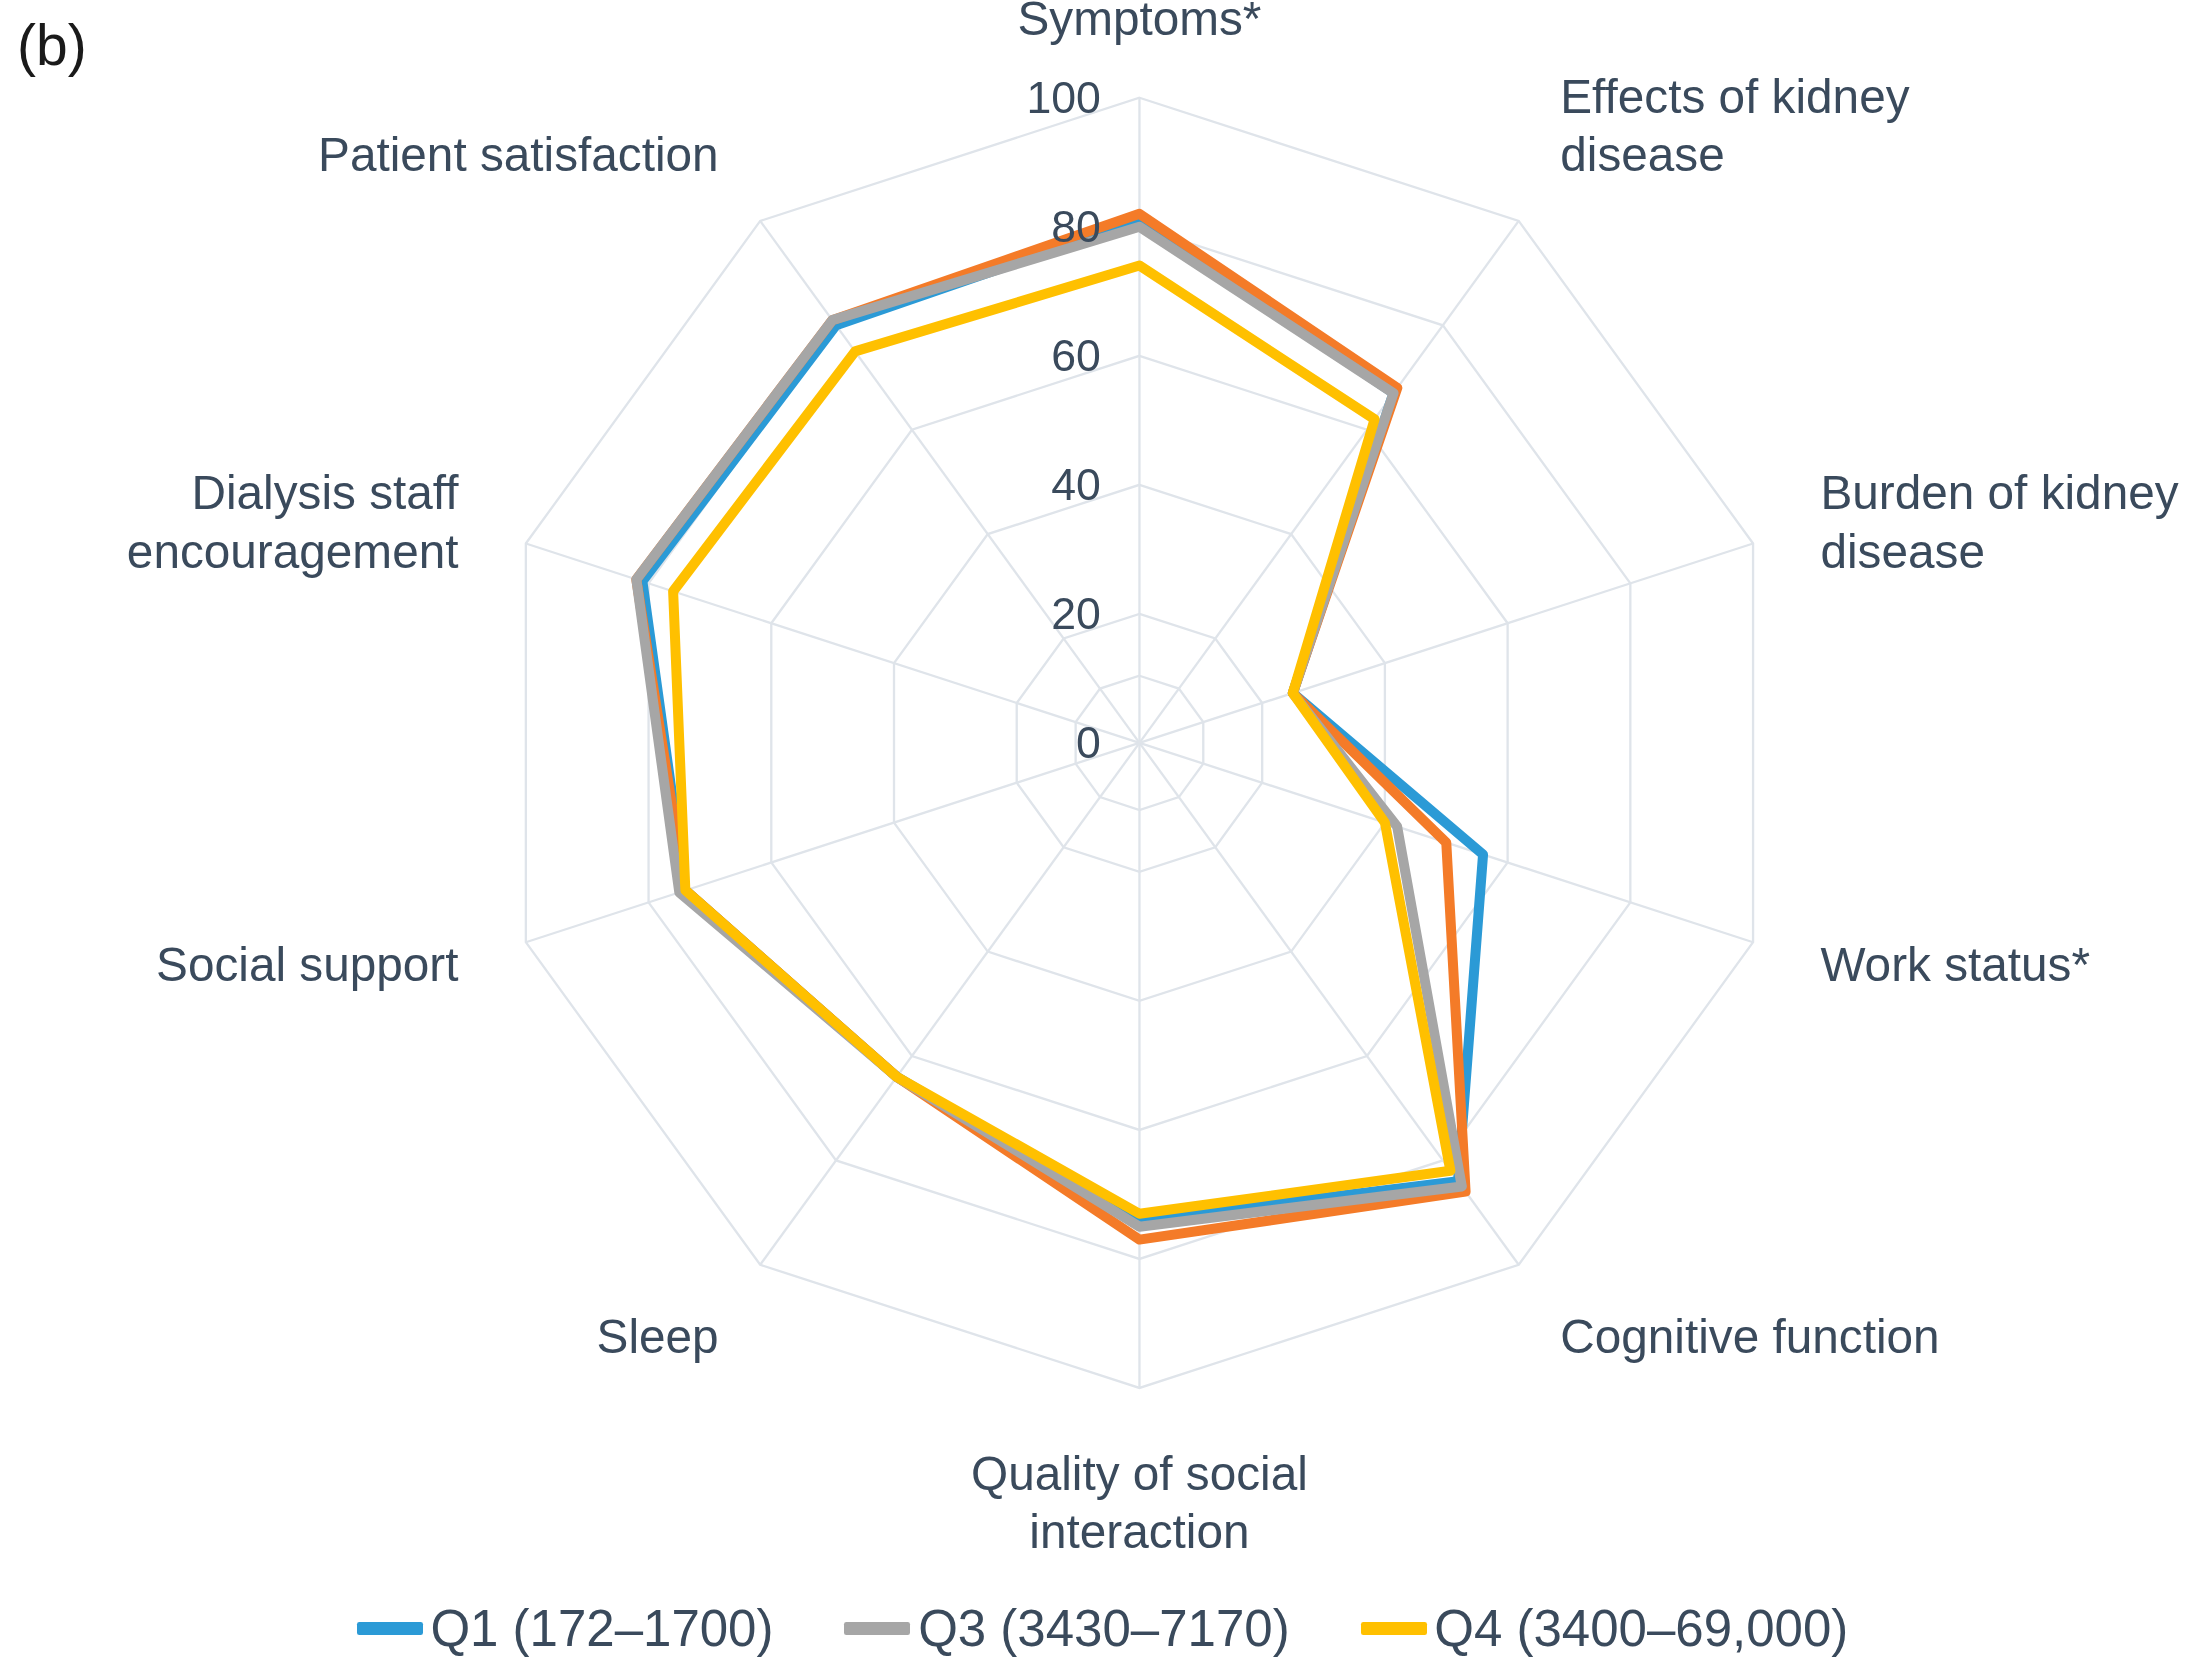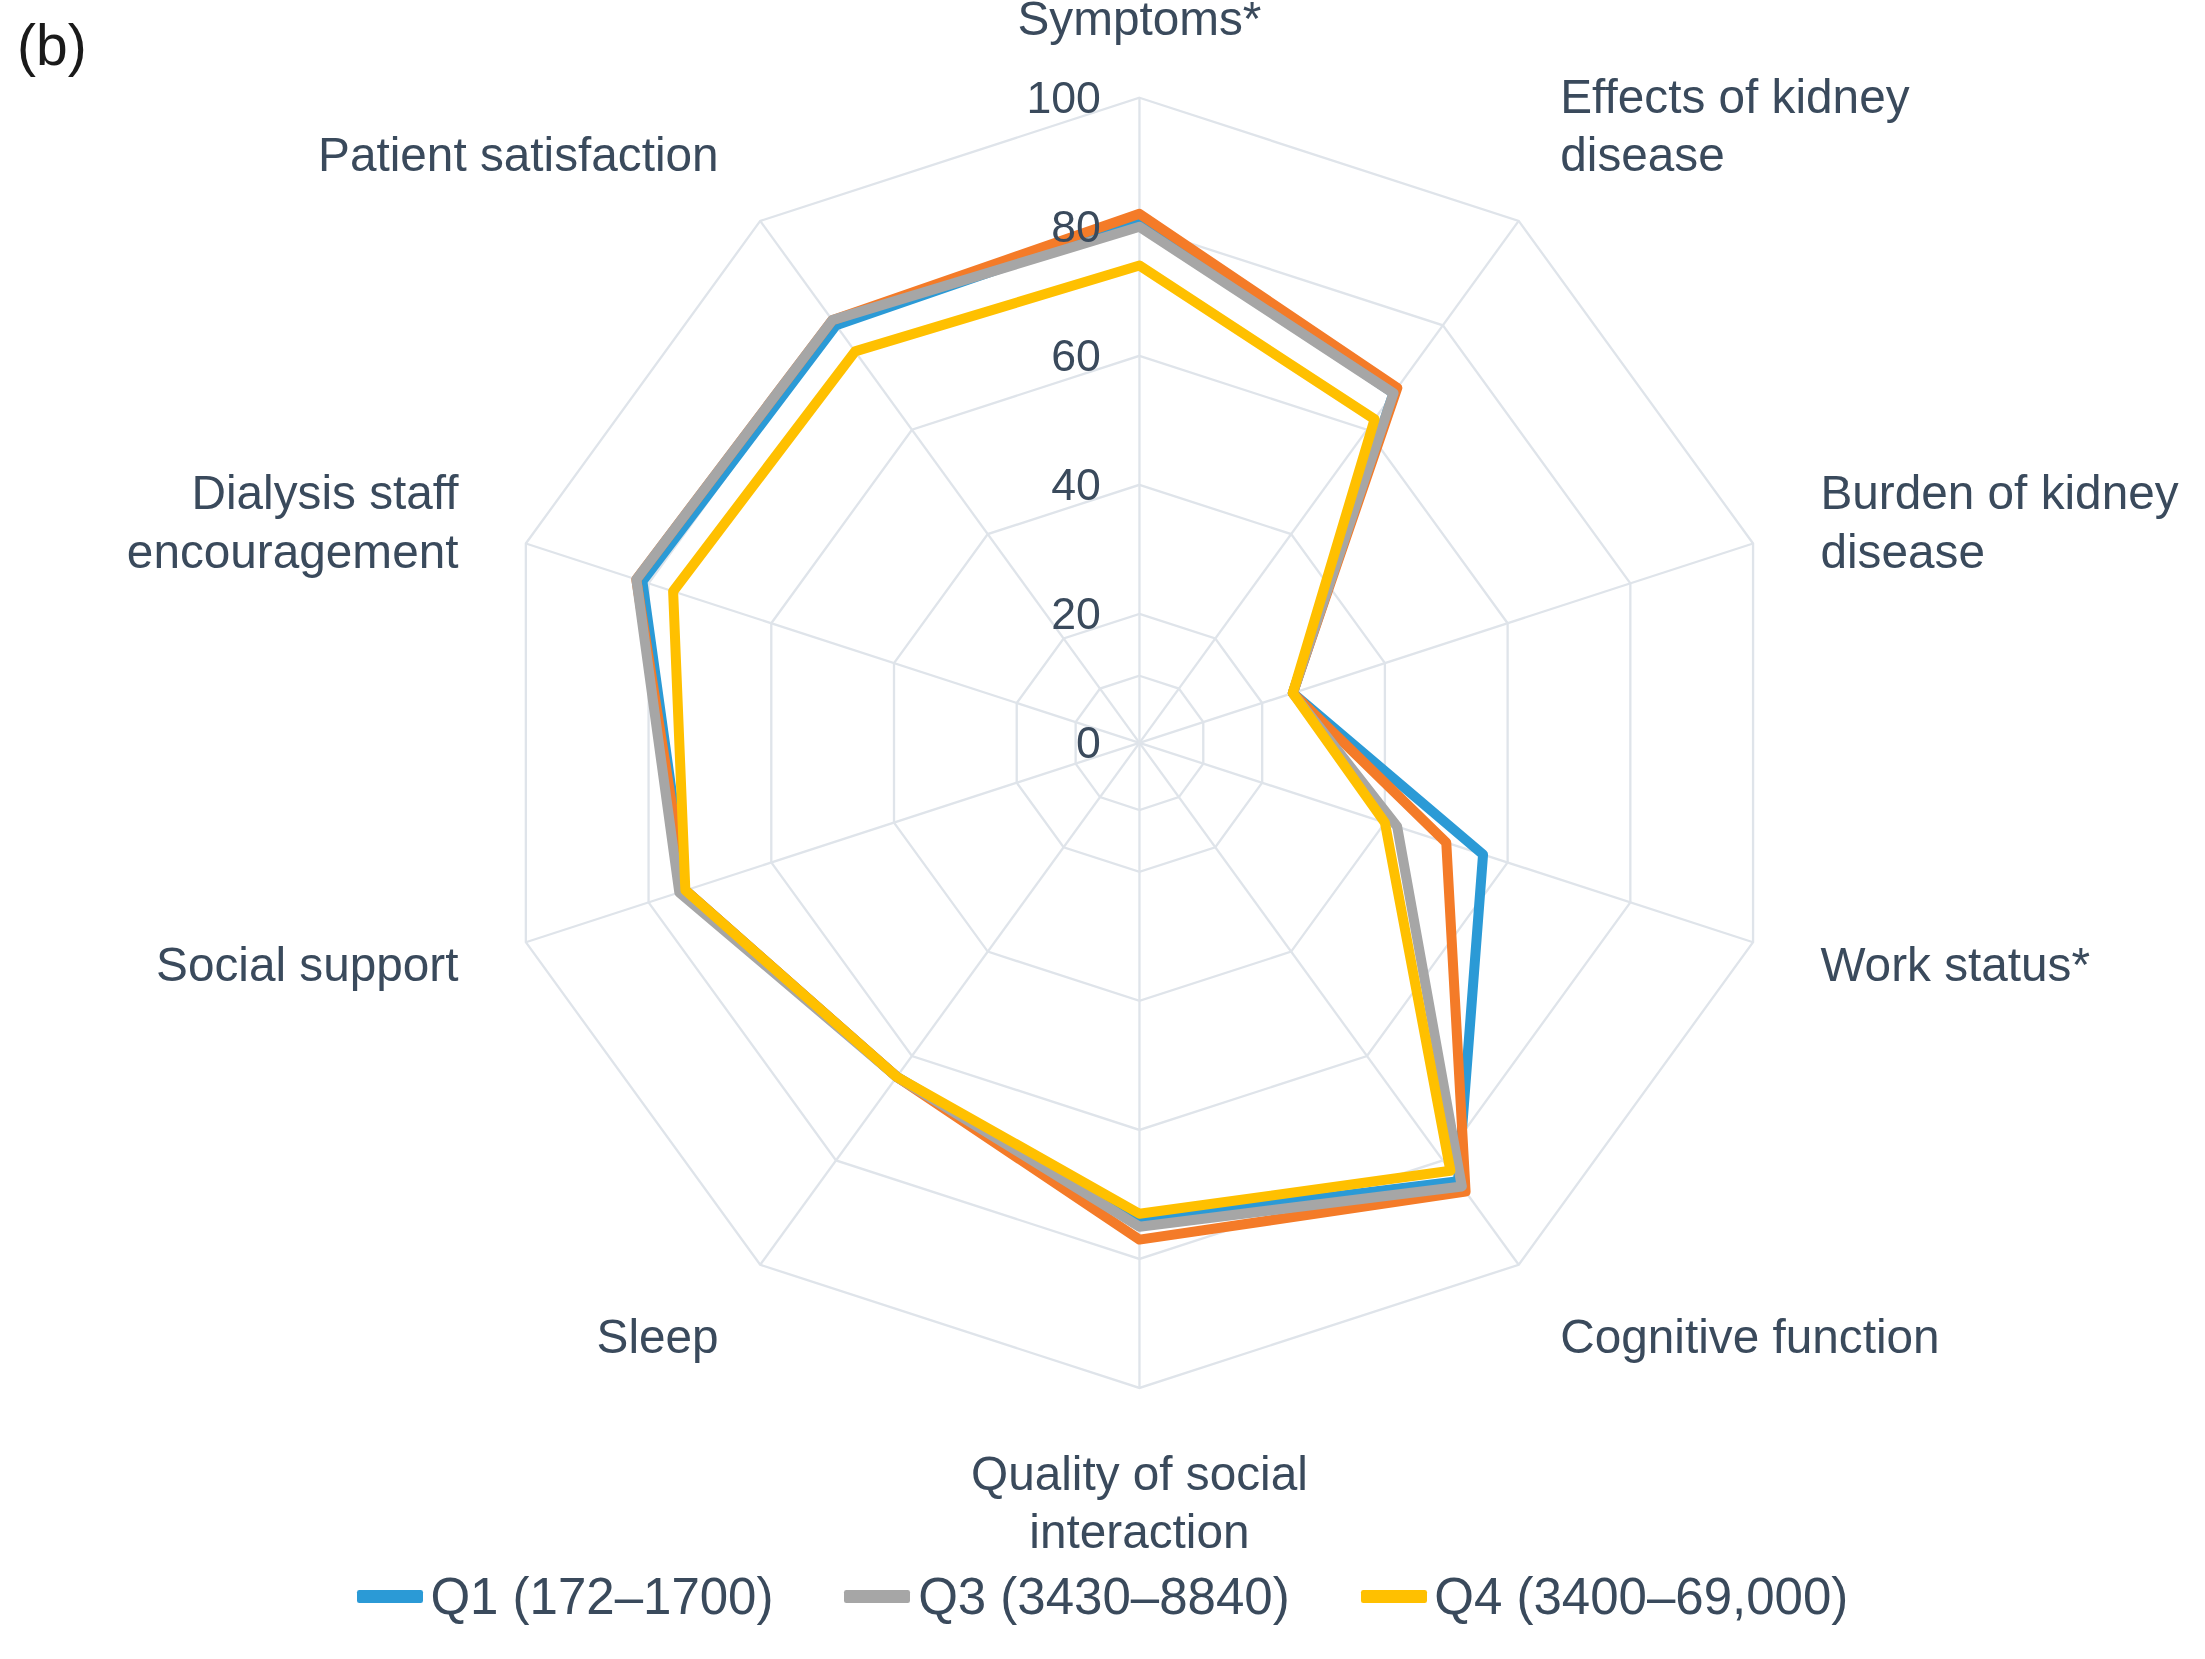--- a/index.html
+++ b/index.html
@@ -66,21 +66,21 @@
     stroke-linejoin: round;
     stroke-linecap: round;
   }
   #legend {
     position: absolute;
     left: 0;
     top: 1567px;
     width: 2205px;
     height: 91px;
     display: flex;
-    align-items: flex-start;
+    align-items: flex-end;
     justify-content: center;
     gap: 71px;
   }
   .legend-item {
     display: flex;
     align-items: center;
     gap: 7.7px;
   }
   .legend-swatch {
     width: 66px;
@@ -151,21 +151,21 @@
     </svg>
   </div>
 
   <div id="legend">
       <div class="legend-item">
         <span class="legend-swatch" style="background: rgb(43, 154, 214);"></span>
         <span class="legend-text">Q1 (172–1700)</span>
       </div>
       <div class="legend-item">
         <span class="legend-swatch" style="background: rgb(166, 166, 166);"></span>
-        <span class="legend-text">Q3 (3430–8840)</span>
+        <span class="legend-text">Q3 (3430–7170)</span>
       </div>
       <div class="legend-item">
         <span class="legend-swatch" style="background: rgb(255, 192, 0);"></span>
         <span class="legend-text">Q4 (3400–69,000)</span>
       </div>
     </div>
 
 </div>
 
 

